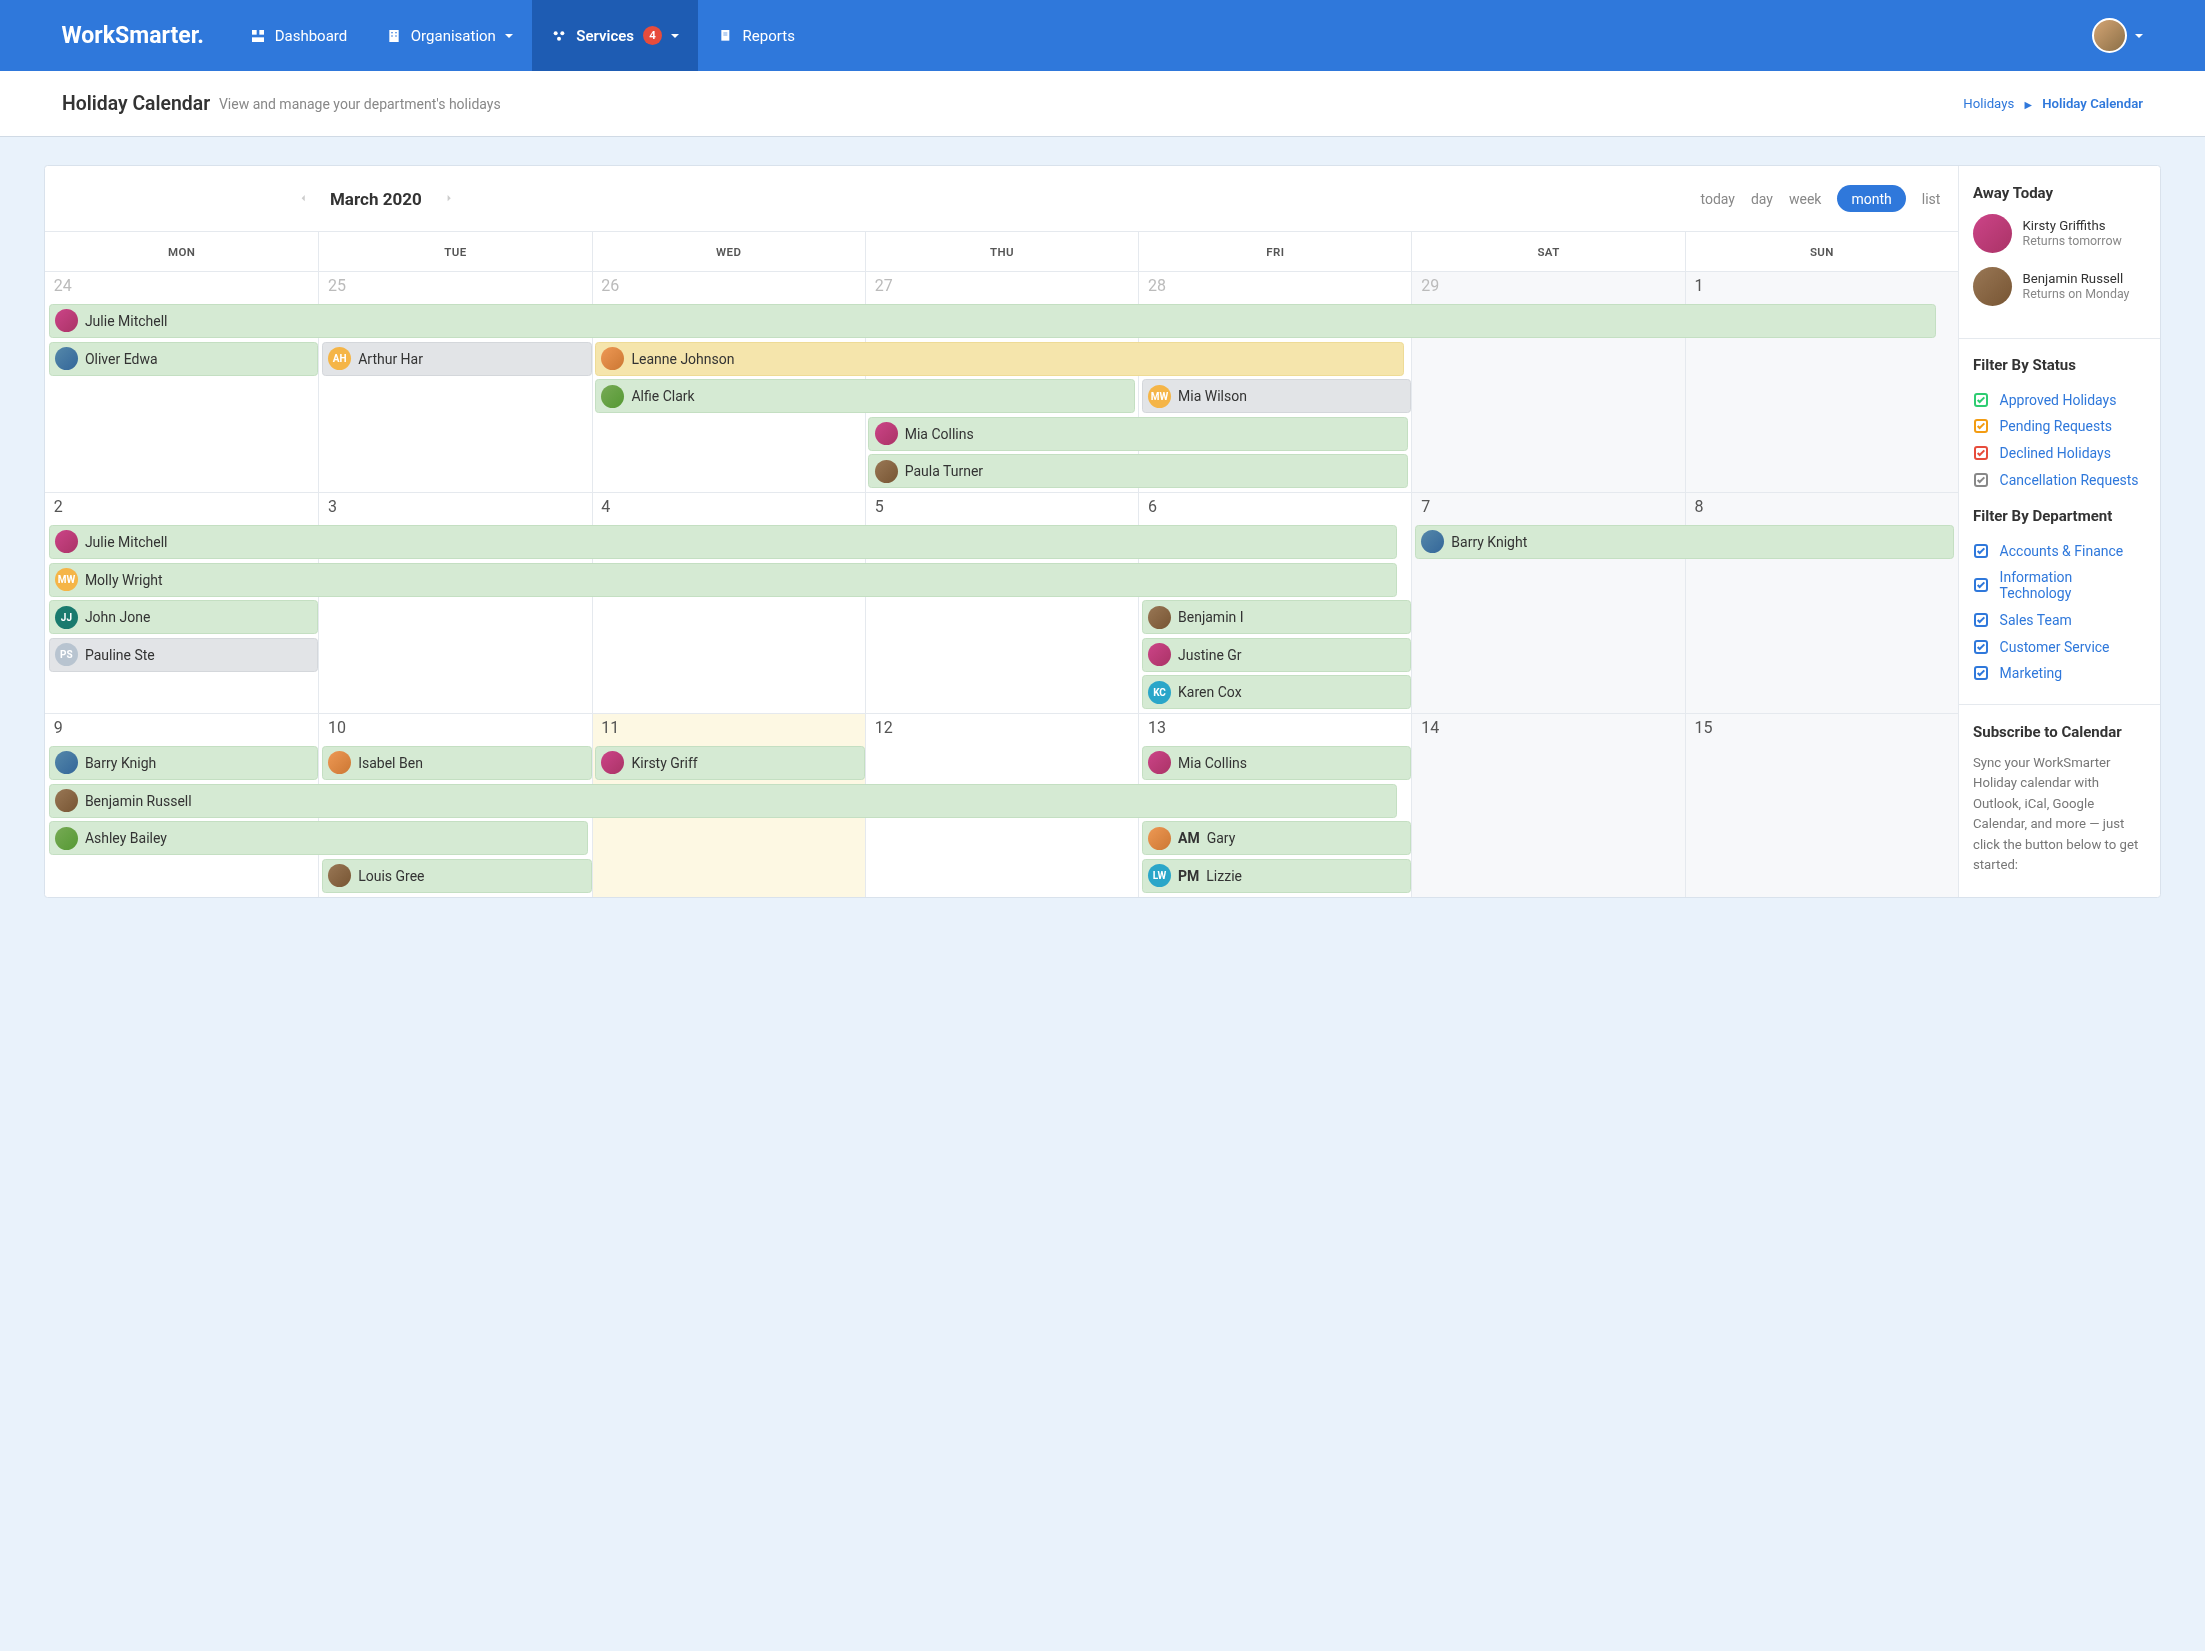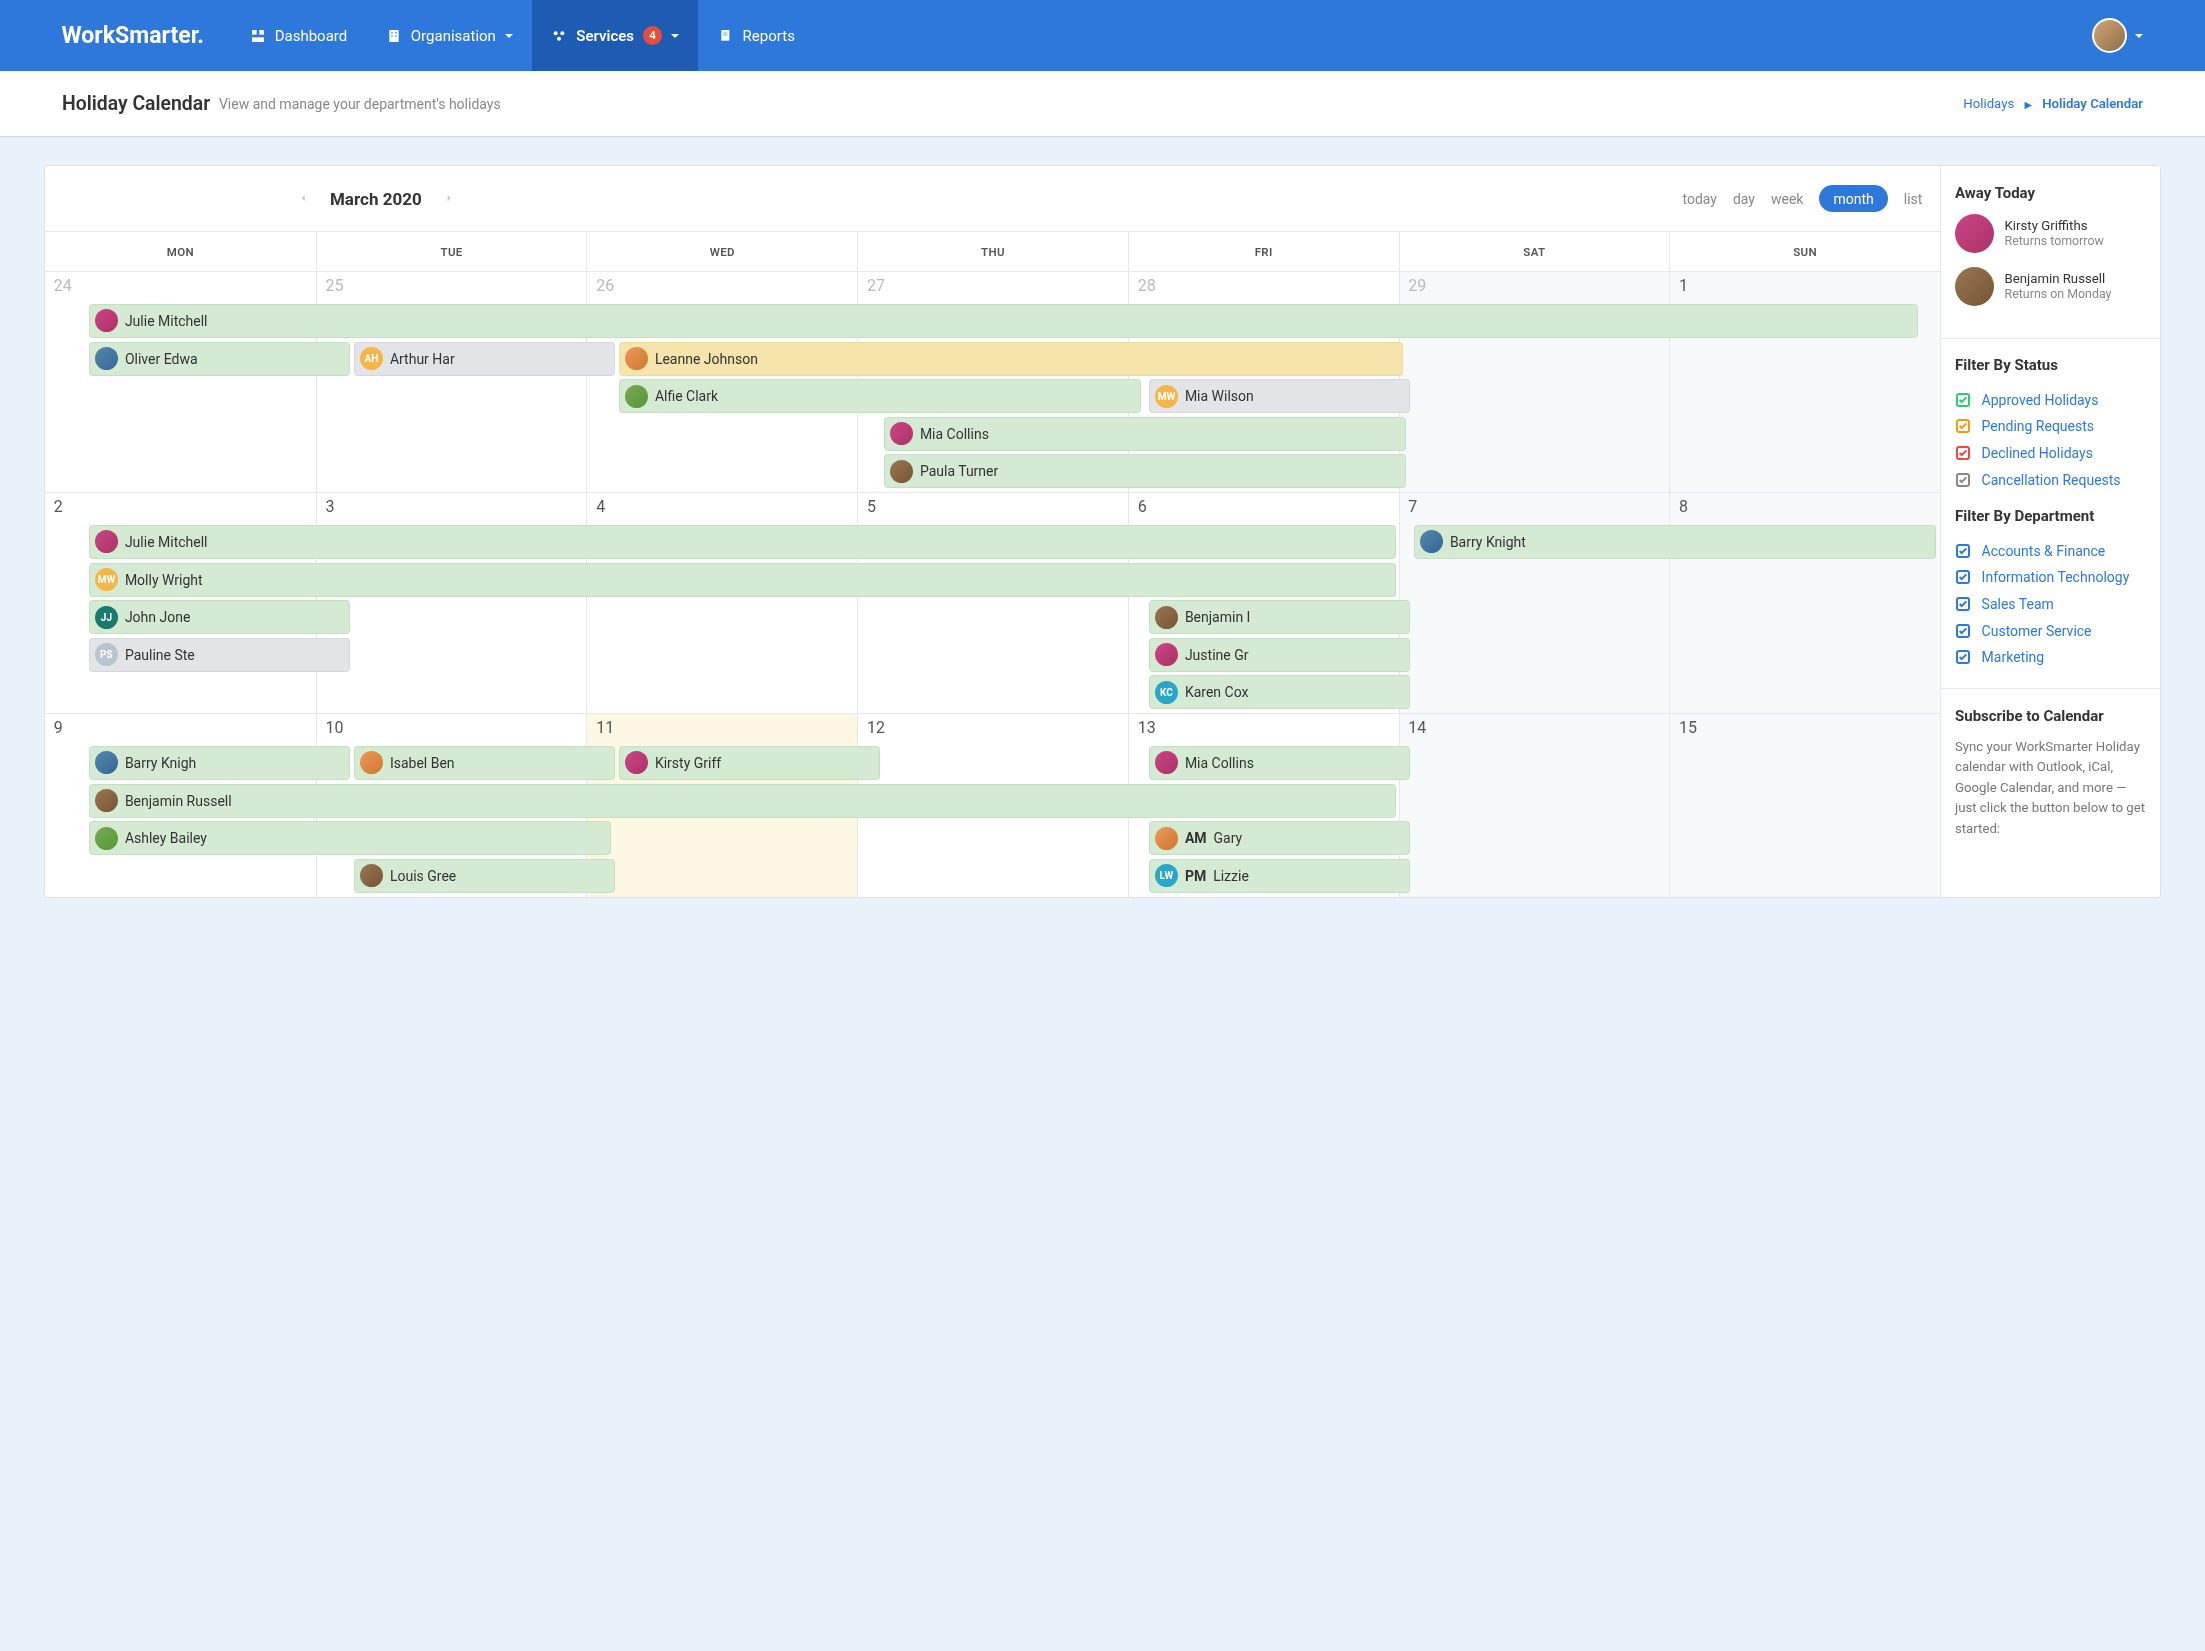--- a/index.html
+++ b/index.html
@@ -34,38 +34,38 @@
 .dow div { text-align: center; padding: 12.4px 0; font-size: 11.5px; font-weight: 600; color: #555; letter-spacing: 0.4px; border-left: 0.9px solid #e5e9ee; }
 .dow div:first-child { border-left: none; }
 .weeks { }
 .week { position: relative; min-height: 212px; border-top: 0.9px solid #e5e9ee; }
 .datesrow { display: grid; grid-template-columns: repeat(7,1fr); position: absolute; top: 0; left: 0; right: 0; bottom: 0; pointer-events: none; }
 .daycell { border-left: 0.9px solid #e5e9ee; padding: 3.5px 8.8px; text-align: left; font-size: 16px; color: #555; }
 .daycell:first-child { border-left: none; }
 .daycell.muted { color: #bbb; }
 .daycell.wknd-bg { background: #f7f8fa; }
 .daycell.hl { background: #fdf8e3; }
-.bars { position: relative; padding-top: 30px; padding-left: 40px; }
+.bars { position: relative; padding-top: 30px; }
 .bar { display: flex; align-items: center; height: 34px; margin: 1.8px 0 1.8px 1.8px; border-radius: 3.5px; padding: 0 5.3px; gap: 7px; font-size: 14px; color: #333; overflow: hidden; white-space: nowrap; }
 .bar.green { background: #d5ead3; border: 0.9px solid #c4dfc2; }
 .bar.yellow { background: #f5e5ac; border: 0.9px solid #eedb96; }
 .bar.gray { background: #e2e4e7; border: 0.9px solid #d4d7db; }
 .mini-av { width: 23px; height: 23px; border-radius: 50%; flex-shrink: 0; display: inline-flex; align-items: center; justify-content: center; font-size: 10px; font-weight: 700; color: #fff; }
 .av1 { background: linear-gradient(135deg,#c48,#a36); }
 .av2 { background: linear-gradient(135deg,#58a,#369); }
 .av3 { background: linear-gradient(135deg,#7a5,#593); }
 .av4 { background: linear-gradient(135deg,#e95,#c73); }
 .av5 { background: linear-gradient(135deg,#975,#753); }
 .av-init { background: #f5b547; }
 .av-init2 { background: #2aa6c9; }
 .av-init3 { background: #b8c4d0; }
 .av-teal { background: #1a7a6e; }
 .barlane { display: grid; grid-template-columns: repeat(7,1fr); }
 .barslot { padding: 0 1.8px; }
-.side { width: 220px; border-left: 0.9px solid #e5e9ee; }
+.side { width: 202px; border-left: 0.9px solid #e5e9ee; }
 .side-sec { padding: 17.6px 14px; border-bottom: 0.9px solid #e5e9ee; }
 .side-sec h3 { font-size: 15px; font-weight: 700; color: #333; margin-bottom: 12.4px; }
 .away-item { display: flex; gap: 10.6px; margin-bottom: 14px; align-items: center; }
 .away-av { width: 39px; height: 39px; border-radius: 50%; flex-shrink: 0; }
 .away-name { font-size: 13.2px; color: #333; }
 .away-sub { font-size: 12.4px; color: #888; }
 .filter-item { display: flex; align-items: center; gap: 10.6px; padding: 5.3px 0; color: #2f78db; font-size: 14px; cursor: pointer; }
 .checkicon { width: 16px; height: 16px; flex-shrink: 0; }
 .side-desc { font-size: 13.2px; color: #777; line-height: 1.55; }
 </style>

